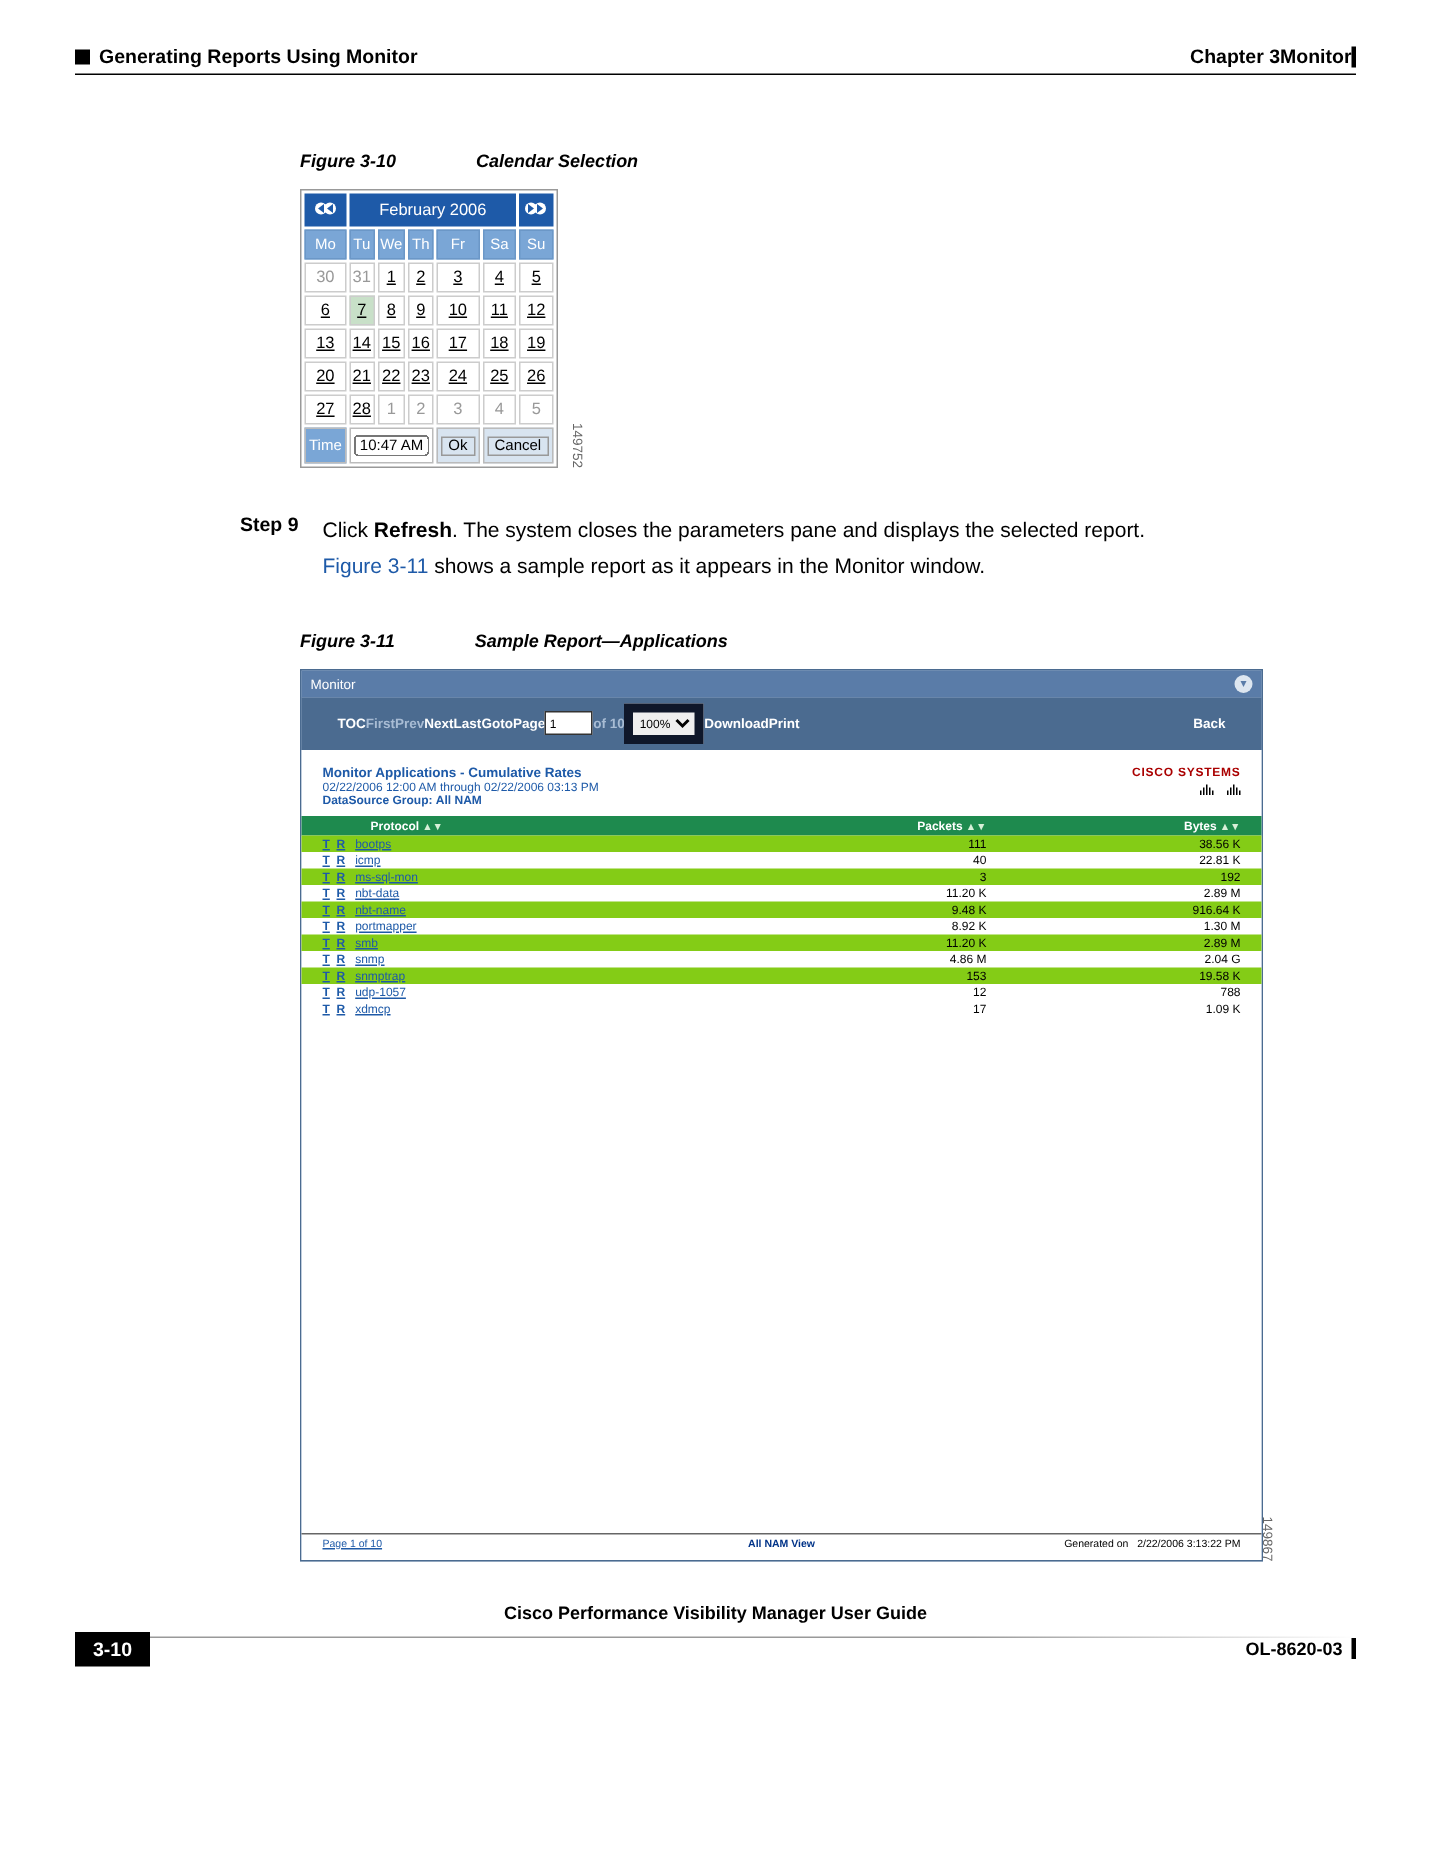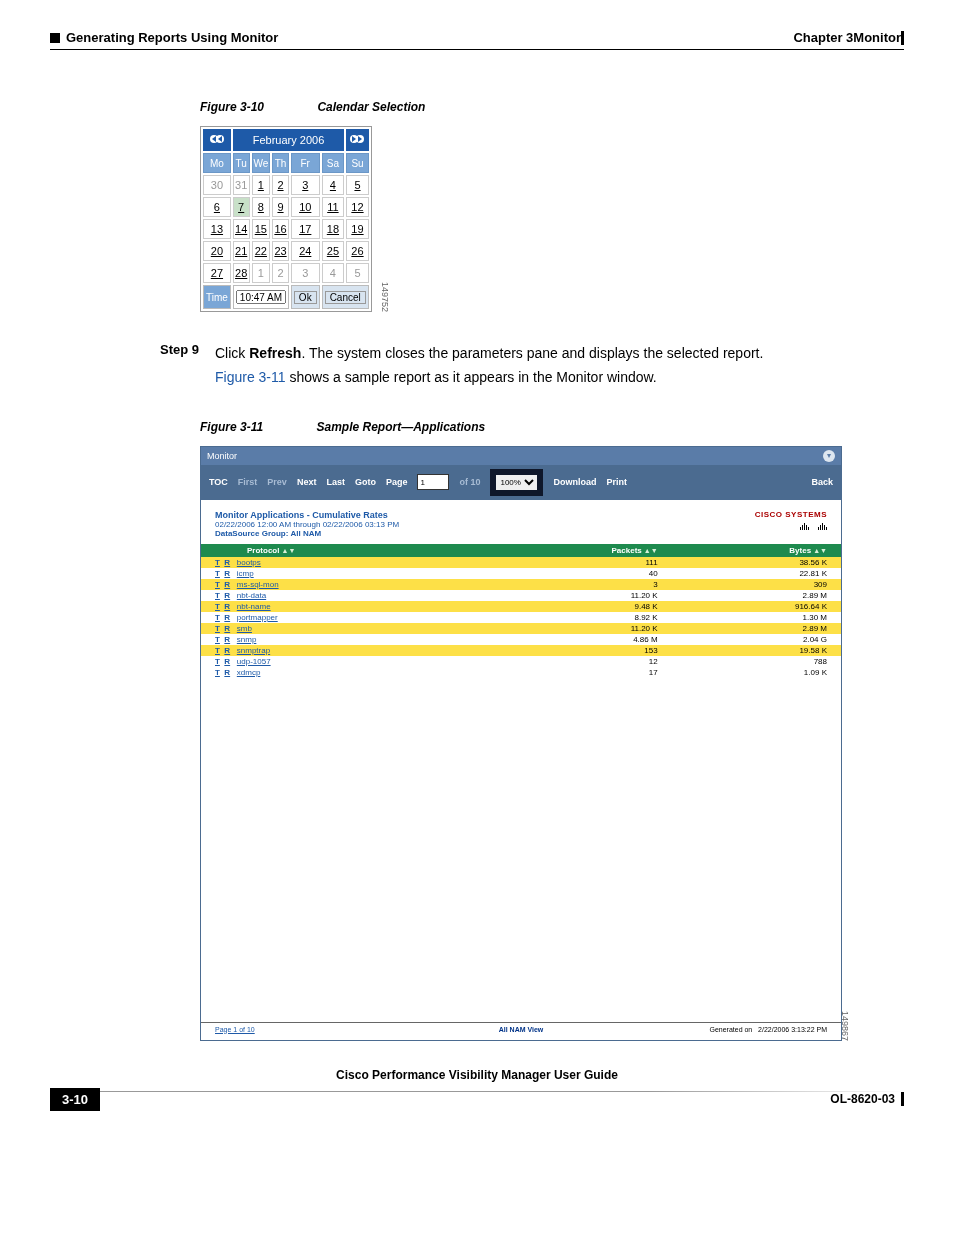--- a/index.html
+++ b/index.html
@@ -138,23 +138,22 @@
   }
   .mon-title .circle {
     width: 12px; height: 12px; border-radius: 50%;
     background: #dde6f0; display: flex;
     align-items: center; justify-content: center;
     color: #5a7ca8; font-size: 8px;
   }
   .mon-nav {
     background: #4b6b90;
     color: #fff;
-    padding: 4px 8px;
-    display: flex;
-    gap: 10px;
+    padding: 4px 24px;
+    display: flex;
     align-items: center;
     font-weight: bold;
     font-size: 9px;
   }
   .mon-nav .dim { color: #a8bcd4; font-weight: bold; }
   .mon-nav input {
     width: 26px; height: 12px; font-size: 8px; border: 1px solid #333;
   }
   .mon-nav select {
     height: 27px; font-size: 8px; border: 6px solid #0f172a;
@@ -207,21 +206,21 @@
     background: #1e8a4e;
     color: #fff;
     font-weight: bold;
     text-align: left;
     padding: 2px 14px;
     border: none;
   }
   .mon-table thead th:nth-child(2),
   .mon-table thead th:nth-child(3) { text-align: right; }
   .mon-table tbody td { padding: 1px 14px; border: none; }
-  .mon-table tbody tr.alt { background: #fde047; }
+  .mon-table tbody tr.alt { background: #84cc16; }
   .mon-table .tr-flags { color: #1e5aa8; font-weight: bold; padding-right:0; width: 20px;}
   .mon-table .protocol a { color: #1e5aa8; text-decoration: underline; }
   .mon-table .num { text-align: right; }
   .sort-indicator { font-size: 7px; color: #d8f0d8; margin-left: 2px; }
 
   .mon-footer {
     border-top: 1px solid #666;
     display: flex;
     justify-content: space-between;
     padding: 3px 14px;
@@ -457,21 +456,21 @@
                 <td class="num">38.56 K</td>
               </tr>
               <tr>
                 <td><span class="tr-flags"><u>T</u></span>&nbsp;&nbsp;<span class="tr-flags"><u>R</u></span>&nbsp;&nbsp;&nbsp;<span class="protocol"><a>icmp</a></span></td>
                 <td class="num">40</td>
                 <td class="num">22.81 K</td>
               </tr>
               <tr class="alt">
                 <td><span class="tr-flags"><u>T</u></span>&nbsp;&nbsp;<span class="tr-flags"><u>R</u></span>&nbsp;&nbsp;&nbsp;<span class="protocol"><a>ms-sql-mon</a></span></td>
                 <td class="num">3</td>
-                <td class="num">309</td>
+                <td class="num">192</td>
               </tr>
               <tr>
                 <td><span class="tr-flags"><u>T</u></span>&nbsp;&nbsp;<span class="tr-flags"><u>R</u></span>&nbsp;&nbsp;&nbsp;<span class="protocol"><a>nbt-data</a></span></td>
                 <td class="num">11.20 K</td>
                 <td class="num">2.89 M</td>
               </tr>
               <tr class="alt">
                 <td><span class="tr-flags"><u>T</u></span>&nbsp;&nbsp;<span class="tr-flags"><u>R</u></span>&nbsp;&nbsp;&nbsp;<span class="protocol"><a>nbt-name</a></span></td>
                 <td class="num">9.48 K</td>
                 <td class="num">916.64 K</td>

